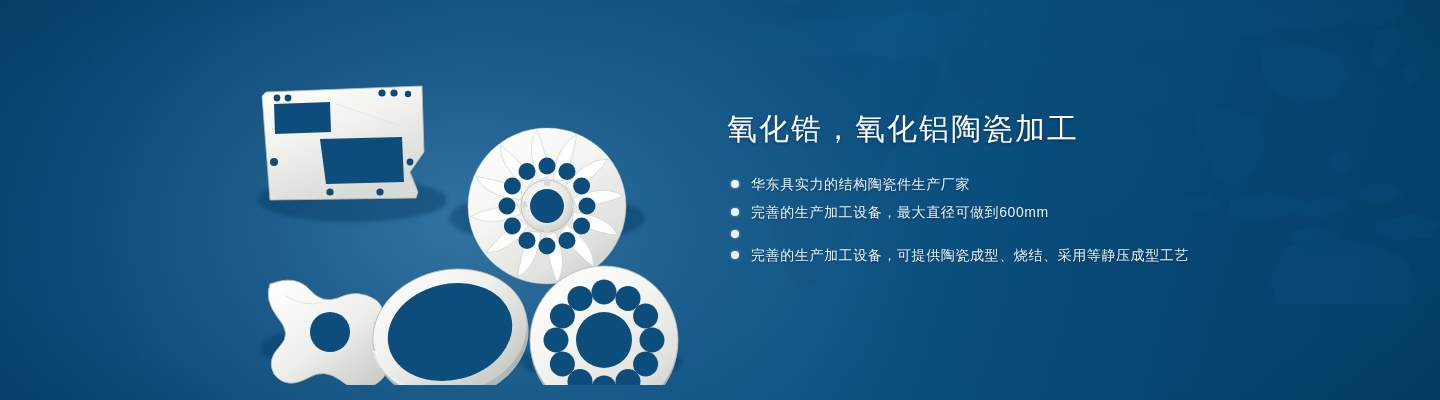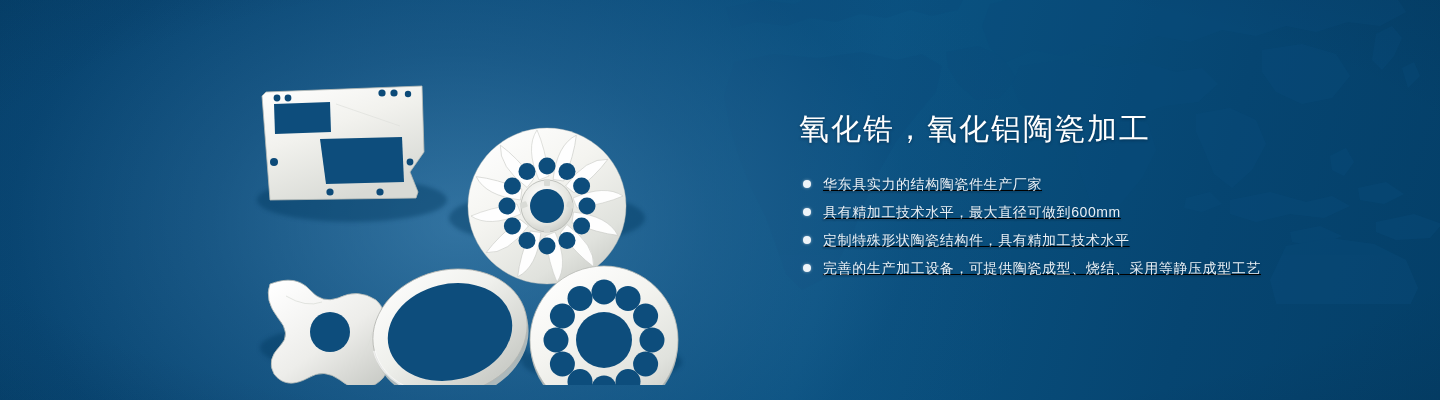--- a/index.html
+++ b/index.html
@@ -42,21 +42,21 @@
   
   .products{
     position:absolute;left:232px;top:40px;
     width:470px;height:345px;
     pointer-events:none;
   }
   .products svg{display:block;width:100%;height:100%;}
 
   
   .copy{
-    position:absolute;left:799px;top:110px;
+    position:absolute;left:727px;top:110px;
     width:620px;
   }
   .headline{
     margin:0;
     font-size:30px;
     font-weight:400;
     letter-spacing:2px;
     color:#ffffff;
     line-height:1.25;
     text-shadow:0 1px 3px rgba(0,20,40,.45);
@@ -65,21 +65,20 @@
   .bullets{
     list-style:none;
     margin:26px 0 0 4px;
     padding:0;
   }
   .bullets li{
     display:flex;
     align-items:center;
     margin-bottom:7px;
     white-space:nowrap;
-    text-decoration:underline;
   }
   .dot{
     width:8px;height:8px;
     border-radius:50%;
     background:#eef4f9;
     margin-right:12px;
     flex:0 0 auto;
     box-shadow:0 0 3px rgba(255,255,255,.5);
   }
   .btext{
@@ -321,25 +320,24 @@
   <div class="copy">
     <h1 class="headline">氧化锆，氧化铝陶瓷加工</h1>
 
     <ul class="bullets">
       <li>
         <span class="dot"></span>
         <span class="btext">华东具实力的结构陶瓷件生产厂家</span>
       </li>
       <li>
         <span class="dot"></span>
-        <span class="btext">具有精加工技术水平，最大直径可做到600mm</span>
+        <span class="btext">完善的生产加工设备，最大直径可做到600mm</span>
       </li>
       <li>
         <span class="dot"></span>
-        <span class="btext">定制特殊形状陶瓷结构件，具有精加工技术水平</span>
       </li>
       <li>
         <span class="dot"></span>
         <span class="btext">完善的生产加工设备，可提供陶瓷成型、烧结、采用等静压成型工艺</span>
       </li>
     </ul>
   </div>
 
 </div>
 

